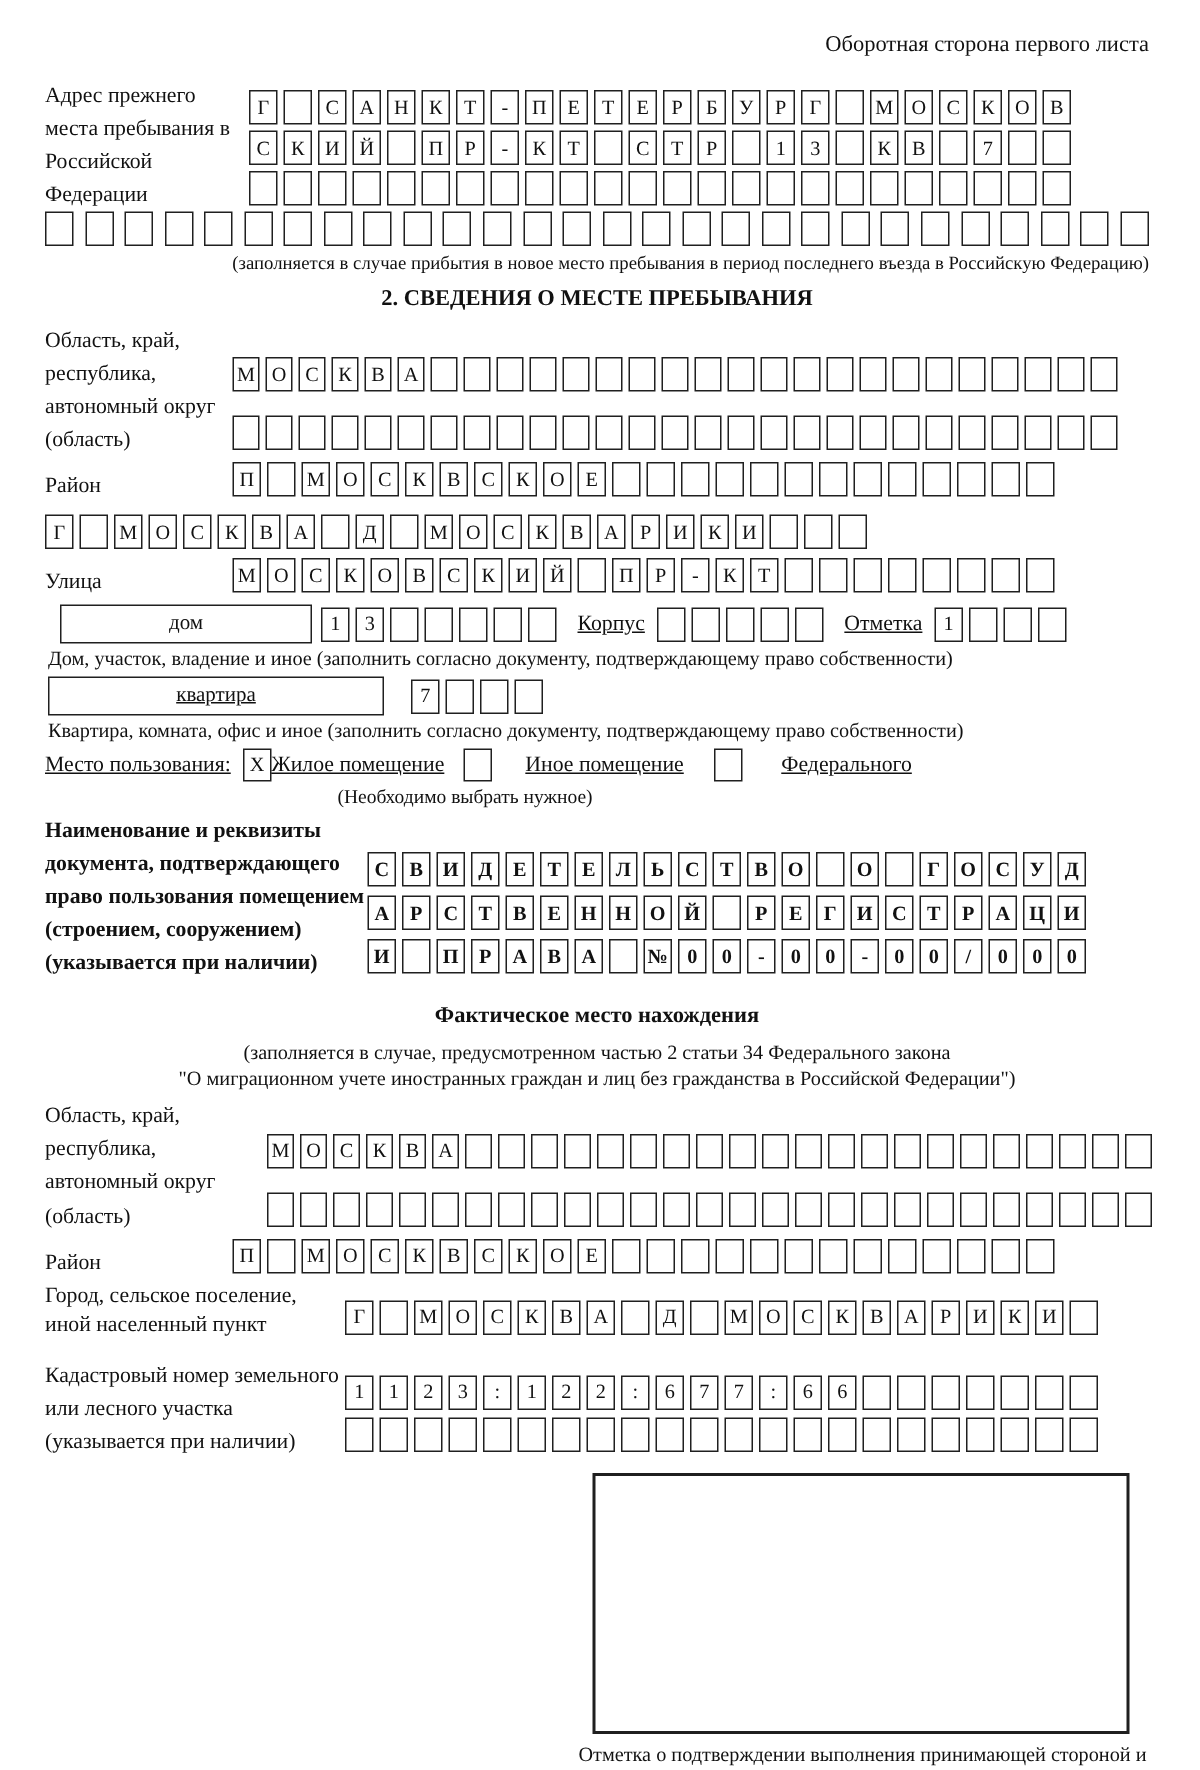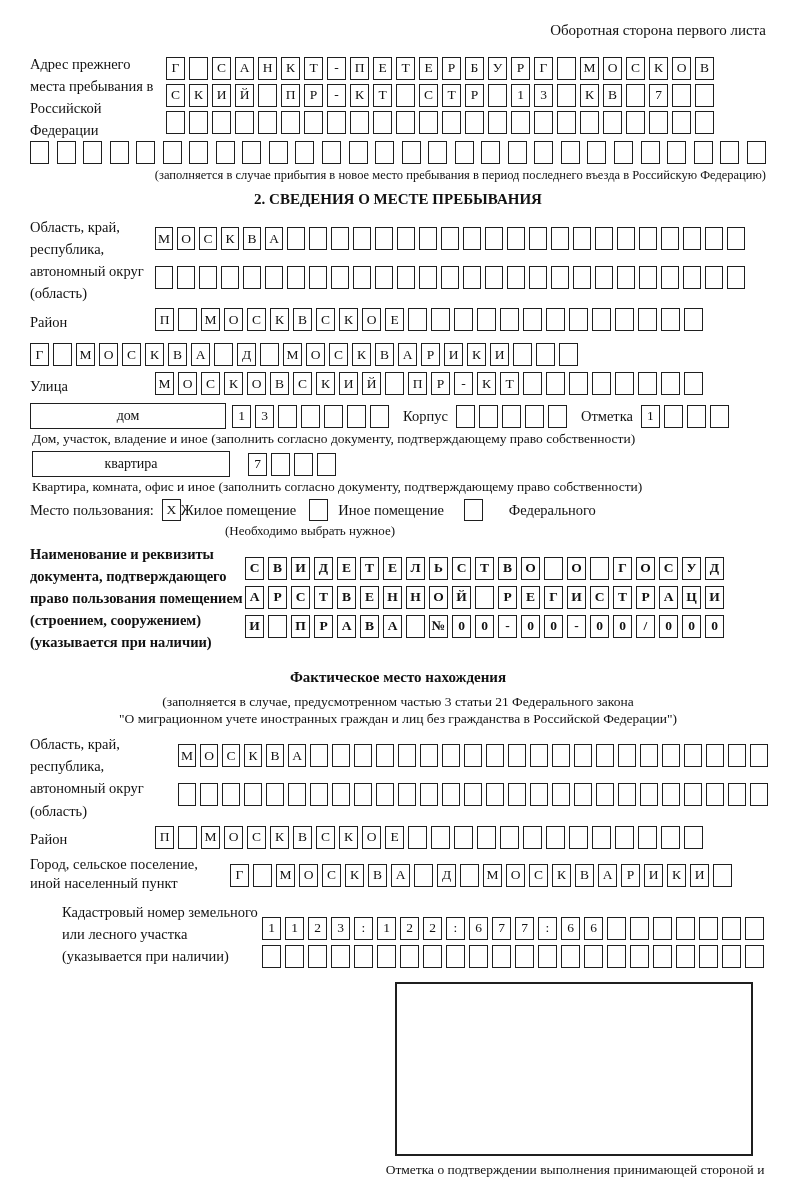--- a/index.html
+++ b/index.html
@@ -1,34 +1,34 @@
 <!DOCTYPE html>
 <html><head>
 <meta charset="utf-8">
 <style>
   html,body{margin:0;padding:0;background:#fff;}
   body{width:800px;height:1180px;font-family:"Liberation Serif","DejaVu Serif",serif;color:#111;overflow:hidden;}
   .page{padding:10px 34px 0 30px;box-sizing:border-box;width:800px;}
   .hdr-note{text-align:right;font-size:15px;margin-top:12px;}
-  .row{display:flex;align-items:center;}
+  .row{display:flex;align-items:flex-end;}
   .lbl{font-size:14.5px;line-height:1.52;}
   .cellrow{display:flex;gap:4px;margin-bottom:4px;}
   .cell{width:19px;height:23px;box-sizing:border-box;border:1.5px solid #1f1f1f;display:inline-flex;align-items:center;justify-content:center;font-size:13.5px;flex:0 0 auto;background:#fff;}
   .c18 .cell{width:18px;}
   .spread{justify-content:space-between;gap:0;width:100%;}
   .caption{font-size:12.5px;text-align:right;margin:2px 0 6px 0;}
   .caption-left{font-size:13.5px;margin:2px 0 4px 2px;}
   .sec-title{font-weight:bold;font-size:15px;text-align:center;margin:8px 0 8px 0;}
   .lblcol-1{flex:0 0 136px;}
   .lblcol-2{flex:0 0 125px;}
   .lblcol-3{flex:0 0 148px;}
   .lblcol-4{flex:0 0 200px;}
   .lblcol-5{flex:0 0 215px;}
   .fieldbox{box-sizing:border-box;border:1.5px solid #1f1f1f;height:26px;display:inline-flex;align-items:center;justify-content:center;font-size:14px;background:#fff;}
-  .inlinelbl{font-size:14.5px;align-self:center;}
+  .inlinelbl{font-size:14.5px;align-self:center;text-decoration:underline;}
   .chk{width:19px;height:22px;box-sizing:border-box;border:1.5px solid #1f1f1f;display:inline-flex;align-items:center;justify-content:center;font-size:13.5px;align-self:center;background:#fff;}
   .mark-box{box-sizing:border-box;border:2px solid #1f1f1f;width:358px;height:174px;margin-left:365px;background:#fff;}
   .mark-caption{width:400px;margin:4px 0 0 345px;text-align:center;font-size:13.5px;line-height:1.45;}
   .note-center{text-align:center;font-size:13.5px;margin:1px 0;}
 </style>
 </head>
 <body>
 
 <div class="page">
 
@@ -299,21 +299,21 @@
         <span class="cell"></span>
         <span class="cell"></span>
         <span class="cell"></span>
         <span class="cell"></span>
         <span class="cell"></span>
         <span class="cell"></span>
       </div>
   </div>
 
   <div class="row" style="margin-top:4px;align-items:center;">
-    <span class="fieldbox" style="width:196px;">дом</span>
+    <span class="fieldbox" style="width:168px;margin-left:10px;">дом</span>
     <span class="cellrow" style="margin:0 0 0 6px;">
         <span class="cell">1</span>
         <span class="cell">3</span>
         <span class="cell"></span>
         <span class="cell"></span>
         <span class="cell"></span>
         <span class="cell"></span>
         <span class="cell"></span>
       </span>
     <span class="inlinelbl" style="margin-left:14px;">Корпус</span>
@@ -328,36 +328,36 @@
     <span class="cellrow" style="margin:0 0 0 8px;">
         <span class="cell">1</span>
         <span class="cell"></span>
         <span class="cell"></span>
         <span class="cell"></span>
       </span>
   </div>
   <div class="caption-left">Дом, участок, владение и иное (заполнить согласно документу, подтверждающему право собственности)</div>
 
   <div class="row" style="margin-top:2px;align-items:center;">
-    <span class="fieldbox" style="width:198px;margin-left:2px;">квартира</span>
+    <span class="fieldbox" style="width:224px;margin-left:2px;text-decoration:underline;">квартира</span>
     <span class="cellrow" style="margin:0 0 0 18px;">
         <span class="cell">7</span>
         <span class="cell"></span>
         <span class="cell"></span>
         <span class="cell"></span>
       </span>
   </div>
   <div class="caption-left">Квартира, комната, офис и иное (заполнить согласно документу, подтверждающему право собственности)</div>
 
   <div class="row" style="margin-top:4px;align-items:center;">
     <span class="inlinelbl">Место пользования:</span>
     <span class="chk" style="margin-left:8px;">X</span>
     <span class="inlinelbl" style="margin-left:0;">Жилое помещение</span>
     <span class="chk" style="margin-left:13px;"></span>
-    <span class="inlinelbl" style="margin-left:10px;">Иное помещение</span>
+    <span class="inlinelbl" style="margin-left:22px;">Иное помещение</span>
     <span class="chk" style="margin-left:20px;"></span>
     <span class="inlinelbl" style="margin-left:26px;">Федерального</span>
   </div>
   <div style="width:420px;text-align:center;font-size:13px;margin:2px 0 4px 70px;">(Необходимо выбрать нужное)</div>
 
   <div class="row" style="margin-top:4px;font-weight:bold;">
     <div class="lbl lblcol-5">Наименование и реквизиты документа, подтверждающего право пользования помещением (строением, сооружением) (указывается при наличии)</div>
     <div style="flex:1;padding-top:2px;">
       <div class="cellrow" style="margin-bottom:6px;">
           <span class="cell">С</span>
@@ -425,21 +425,21 @@
           <span class="cell">0</span>
           <span class="cell">/</span>
           <span class="cell">0</span>
           <span class="cell">0</span>
           <span class="cell">0</span>
         </div>
     </div>
   </div>
 
   <div class="sec-title" style="margin-top:16px;">Фактическое место нахождения</div>
-  <div class="note-center">(заполняется в случае, предусмотренном частью 3 статьи 21 Федерального закона</div>
+  <div class="note-center">(заполняется в случае, предусмотренном частью 2 статьи 34 Федерального закона</div>
   <div class="note-center" style="margin-bottom:6px;">"О миграционном учете иностранных граждан и лиц без гражданства в Российской Федерации")</div>
 
   <div class="row">
     <div class="lbl lblcol-3">Область, край, республика, автономный округ (область)</div>
     <div style="flex:1;">
       <div class="cellrow c18">
           <span class="cell">М</span>
           <span class="cell">О</span>
           <span class="cell">С</span>
           <span class="cell">К</span>
@@ -551,21 +551,21 @@
         <span class="cell">В</span>
         <span class="cell">А</span>
         <span class="cell">Р</span>
         <span class="cell">И</span>
         <span class="cell">К</span>
         <span class="cell">И</span>
         <span class="cell"></span>
       </div>
   </div>
 
-  <div class="row" style="margin-top:2px;margin-left:32px;">
+  <div class="row" style="margin-top:2px;">
     <div class="lbl lblcol-4">Кадастровый номер земельного или лесного участка (указывается при наличии)</div>
     <div style="flex:1;padding-top:21px;">
       <div class="cellrow" style="margin-bottom:5px;">
           <span class="cell">1</span>
           <span class="cell">1</span>
           <span class="cell">2</span>
           <span class="cell">3</span>
           <span class="cell">:</span>
           <span class="cell">1</span>
           <span class="cell">2</span>

